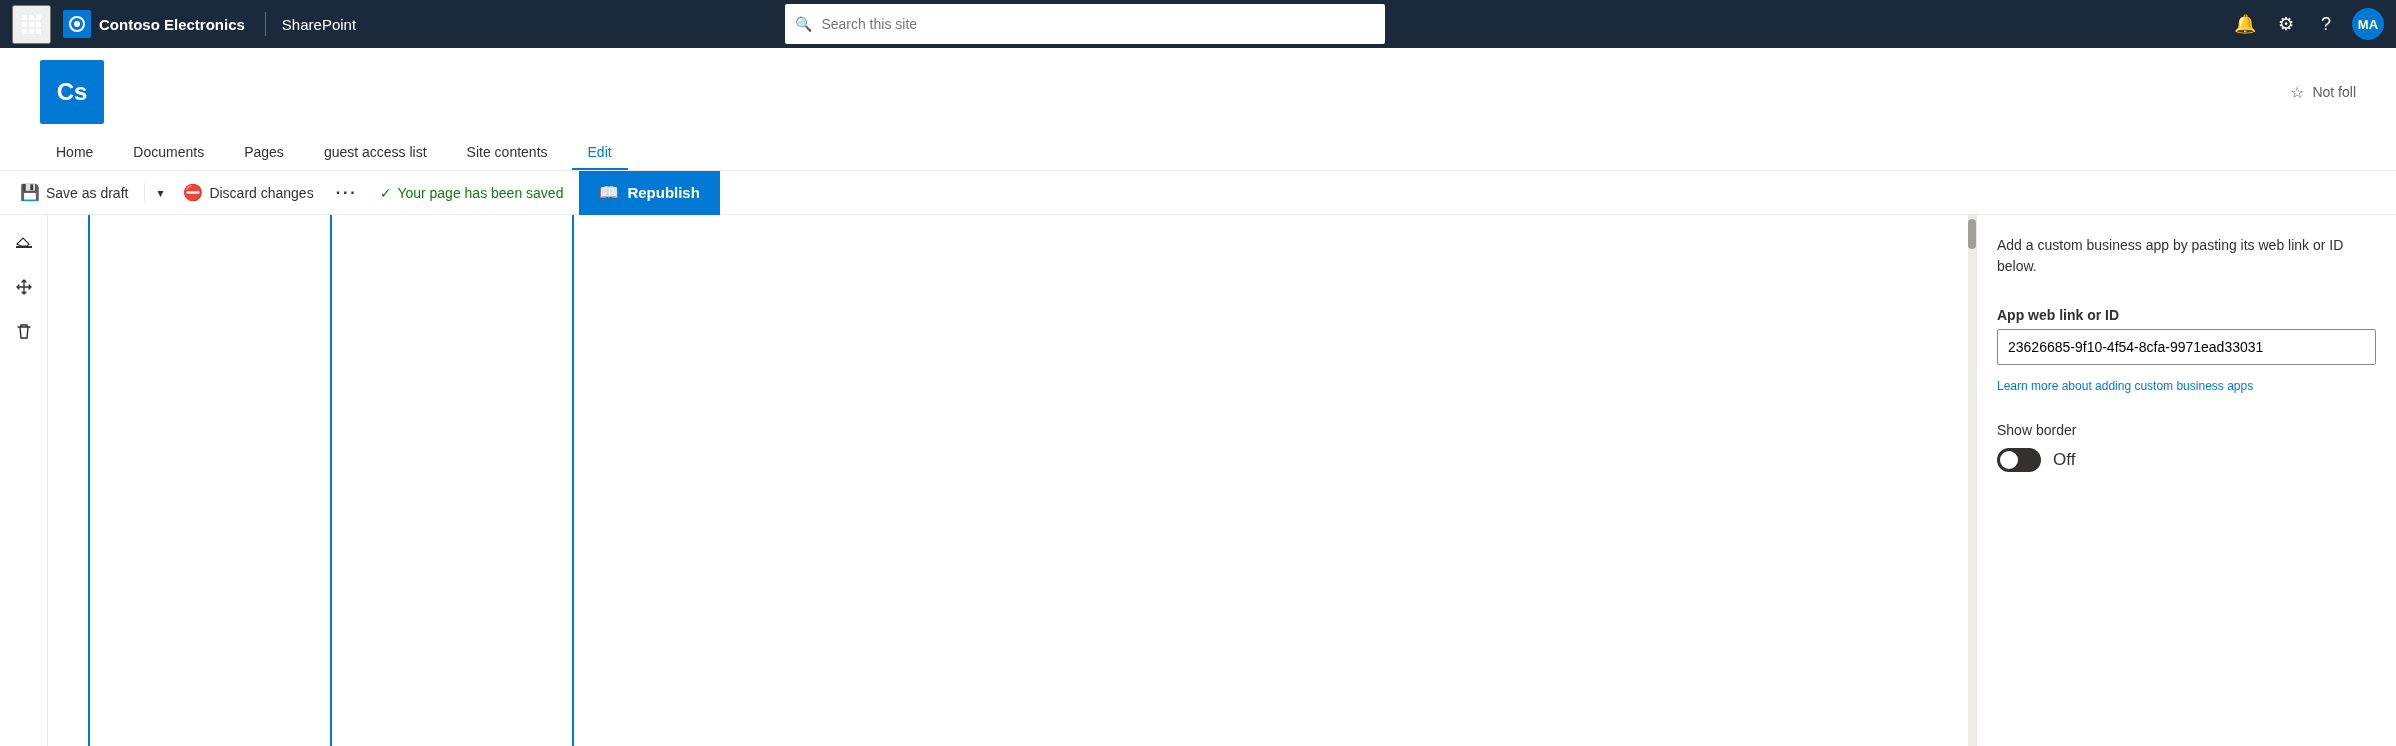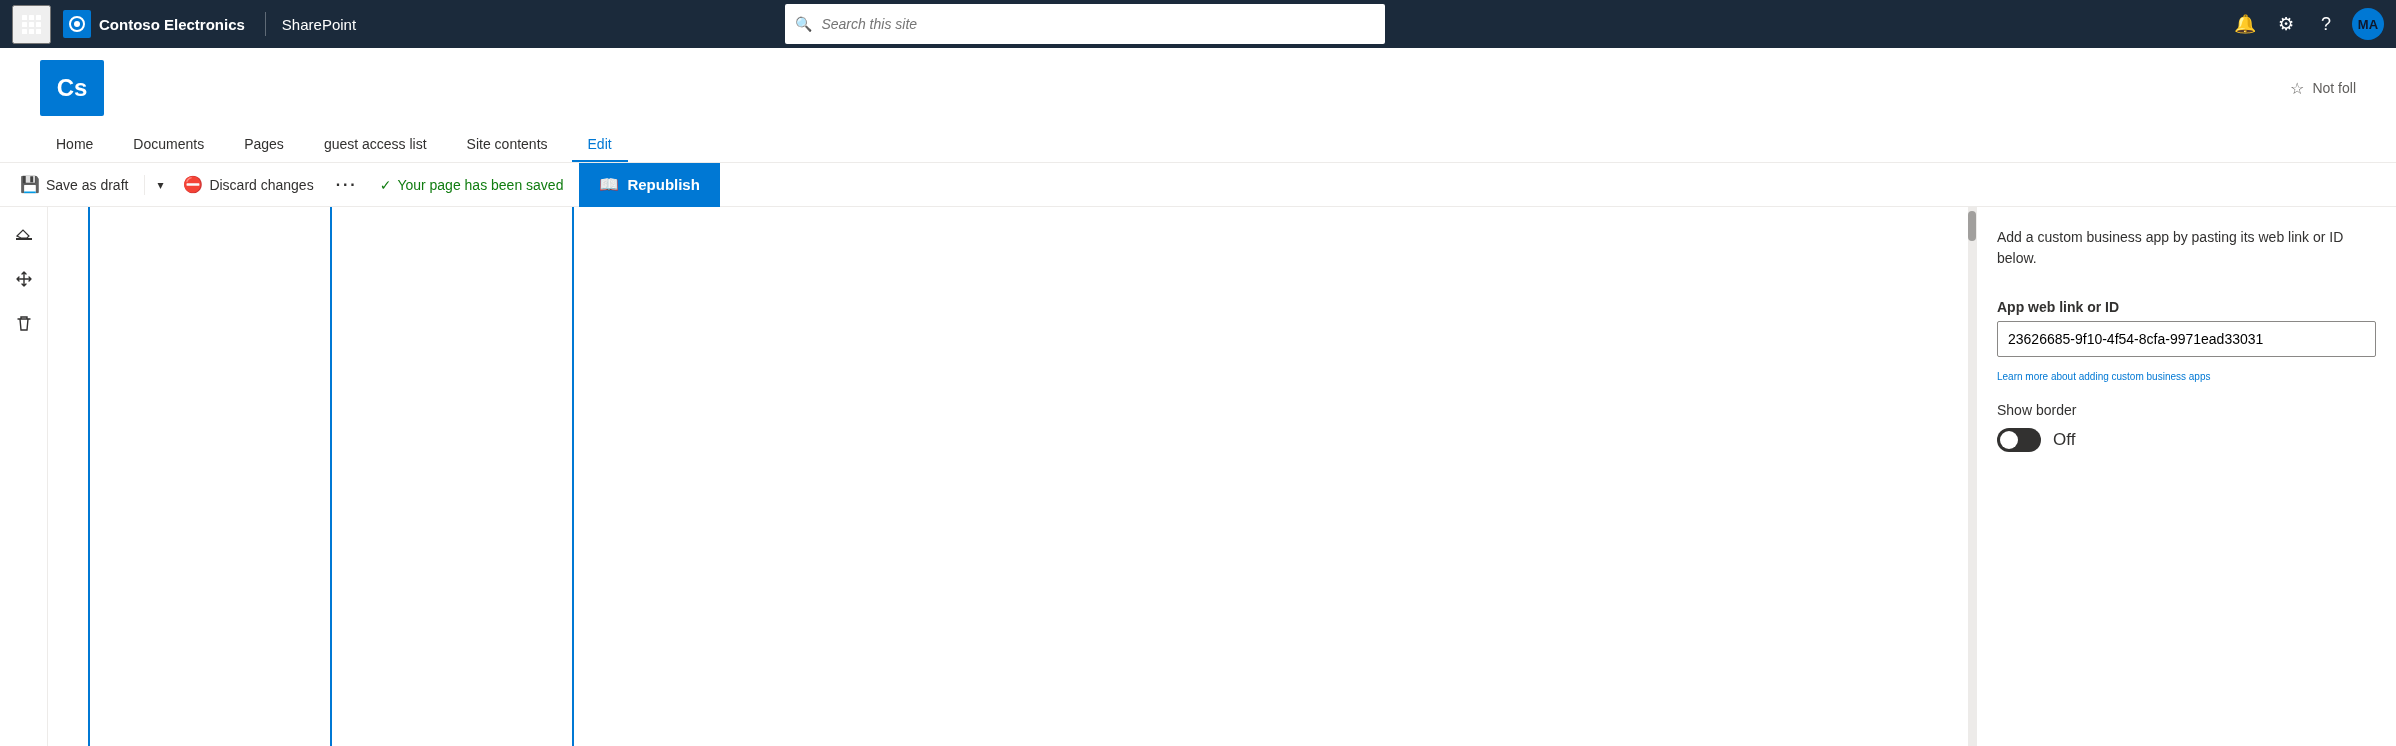--- a/index.html
+++ b/index.html
@@ -55,21 +55,20 @@
     }
     .topbar-search input {
       width: 100%;
       height: 40px;
       border-radius: 2px;
       border: none;
       background: #fff;
       padding: 0 12px 0 36px;
       font-size: 14px;
       outline: none;
-      font-style: italic;
     }
     .search-icon-wrap {
       position: absolute;
       left: 10px;
       top: 50%;
       transform: translateY(-50%);
       color: #605e5c;
       font-size: 14px;
     }
     .topbar-right {
@@ -89,21 +88,21 @@
       align-items: center;
       justify-content: center;
       cursor: pointer;
       border-radius: 2px;
     }
     .topbar-avatar {
       width: 32px;
       height: 32px;
       border-radius: 50%;
       background: #0078d4;
-      color: #0f172a;
+      color: #fef9c3;
       display: flex;
       align-items: center;
       justify-content: center;
       font-size: 13px;
       font-weight: 600;
       cursor: pointer;
       margin-left: 4px;
     }
 
     
@@ -118,21 +117,21 @@
       justify-content: space-between;
       padding-bottom: 8px;
     }
     .site-logo-area {
       display: flex;
       align-items: center;
       gap: 16px;
     }
     .site-logo-box {
       width: 64px;
-      height: 56px;
+      height: 64px;
       background: #0078d4;
       display: flex;
       align-items: center;
       justify-content: center;
       color: #fff;
       font-size: 24px;
       font-weight: 600;
       border-radius: 2px;
     }
     .site-title {
@@ -326,25 +325,25 @@
       height: 36px;
       border: 1px solid #8a8886;
       border-radius: 2px;
       padding: 0 10px;
       font-size: 14px;
       outline: none;
       margin-bottom: 14px;
     }
     .panel-link {
       color: #0078d4;
-      font-size: 10px;
+      font-size: 12px;
       text-decoration: none;
       cursor: pointer;
       display: block;
-      margin-bottom: 20px;
+      margin-bottom: 29px;
     }
     .panel-section-label {
       font-size: 14px;
       color: #323130;
       font-weight: 400;
       margin-bottom: 10px;
     }
     .toggle-container {
       display: flex;
       align-items: center;

